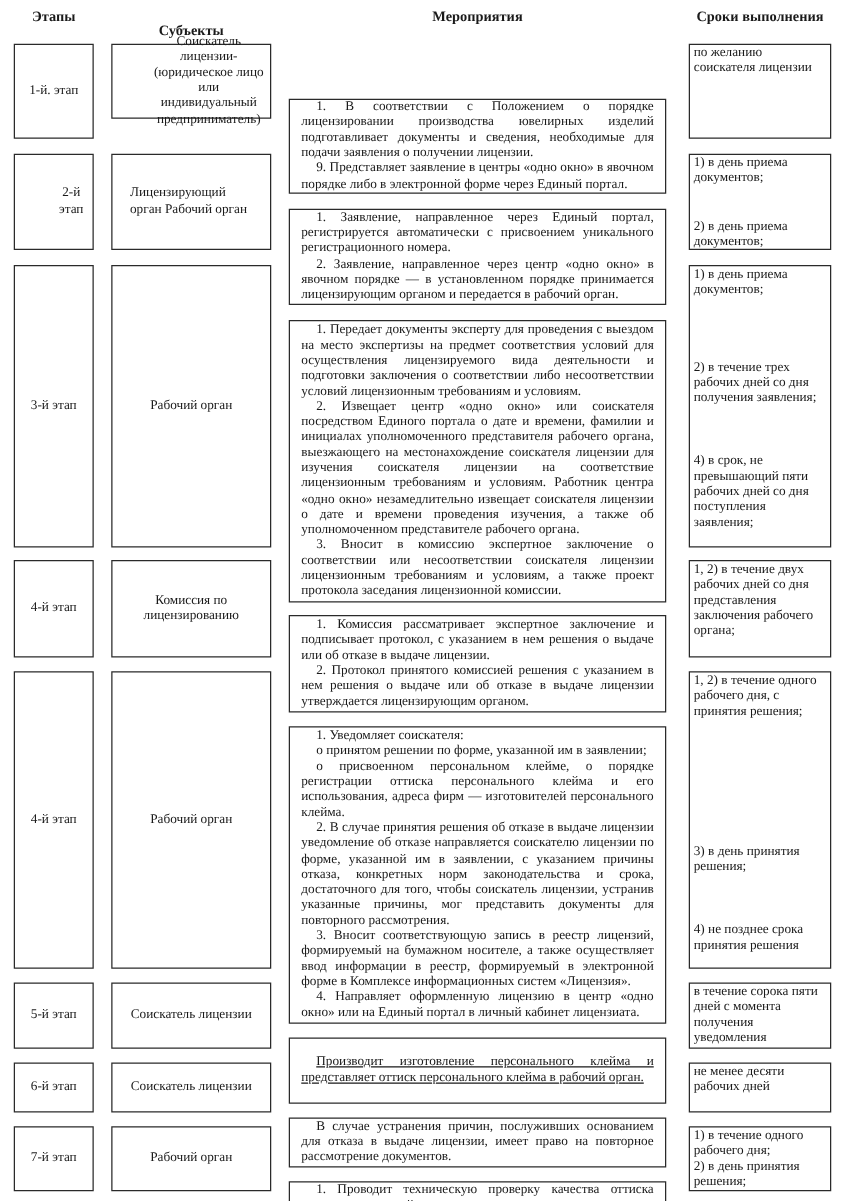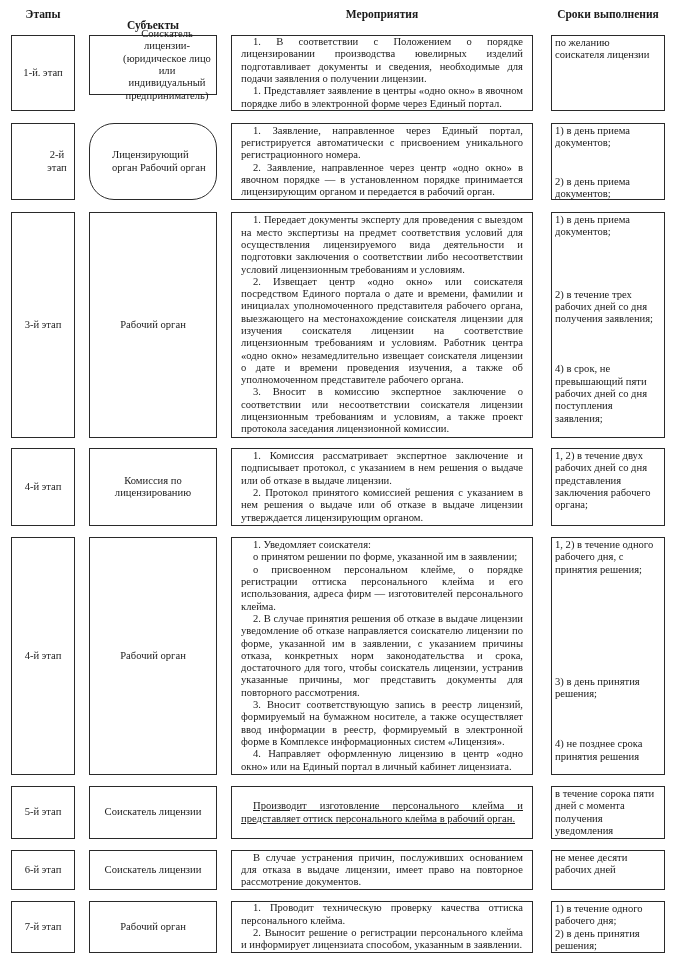--- a/index.html
+++ b/index.html
@@ -11,22 +11,22 @@
     .hdr {
       position: absolute; top: 8px; font-weight: bold; font-size: 11.5px;
       text-align: center;
     }
     .box {
       position: absolute; box-sizing: border-box;
       border: 1.6px solid #2a2a2a; background: #fff;
       font-size: 10.6px; line-height: 12.3px;
     }
     .c1, .c2 { display: flex; align-items: center; justify-content: center; text-align: center; padding: 2px 4px; }
-    .c2.left { justify-content: flex-end; text-align: left; padding-left: 6px; border-radius: 25px; }
-    .c3 { padding: 2px 9px 2px 9px; text-align: justify; display: flex; flex-direction: column; justify-content: center; }
+    .c2.left { justify-content: center; text-align: left; padding-left: 6px; }
+    .c3 { padding: 2px 9px 2px 9px; text-align: justify; display: flex; flex-direction: column; justify-content: center; margin-top: 44px; }
     .c3 p { margin: 0; text-indent: 12px; text-align: justify; }
     .c4 { padding: 1px 3px; }
     .c4 p { margin: 0; }
     .c1 { left: 11px; width: 64px; }
     .c2 { left: 89px; width: 128px; }
     .c3 { left: 231px; width: 302px; }
     .c4 { left: 551px; width: 114px; }
     .spacer { display:block; }
   </style>
 </head>
@@ -39,21 +39,21 @@
 
 <div>
   <div class="box c1" style="top:35px;height:76px;">
       <span>1-й. этап</span>
     </div>
   <div class="box c2" style="top:35px;height:60px;padding-left:32px;">
       <span>Соискатель лицензии-(юридическое лицо или индивидуальный предприниматель)</span>
     </div>
   <div class="box c3" style="top:35px;height:76px;">
     <p>1. В соответствии с Положением о порядке лицензировании производства ювелирных изделий подготавливает документы и сведения, необходимые для подачи заявления о получении лицензии.</p>
-    <p>1. Представляет заявление в центры «одно окно» в явочном порядке либо в электронной форме через Единый портал.</p>
+    <p>9. Представляет заявление в центры «одно окно» в явочном порядке либо в электронной форме через Единый портал.</p>
   </div>
   <div class="box c4" style="top:35px;height:76px;">
     <p>по желанию соискателя лицензии</p>
   </div>
 </div>
 
 <div>
   <div class="box c1" style="top:123px;height:77px;padding-left:32px;">
       <span>2-й этап</span>
     </div>

